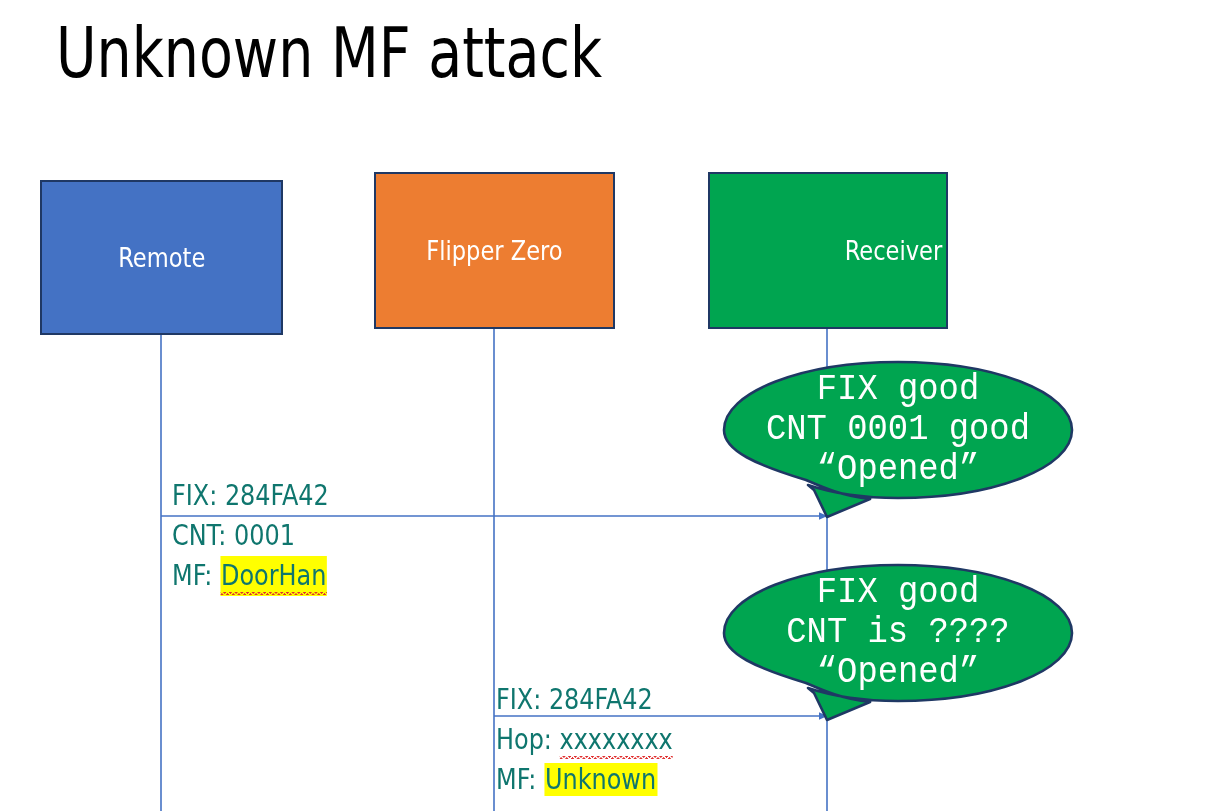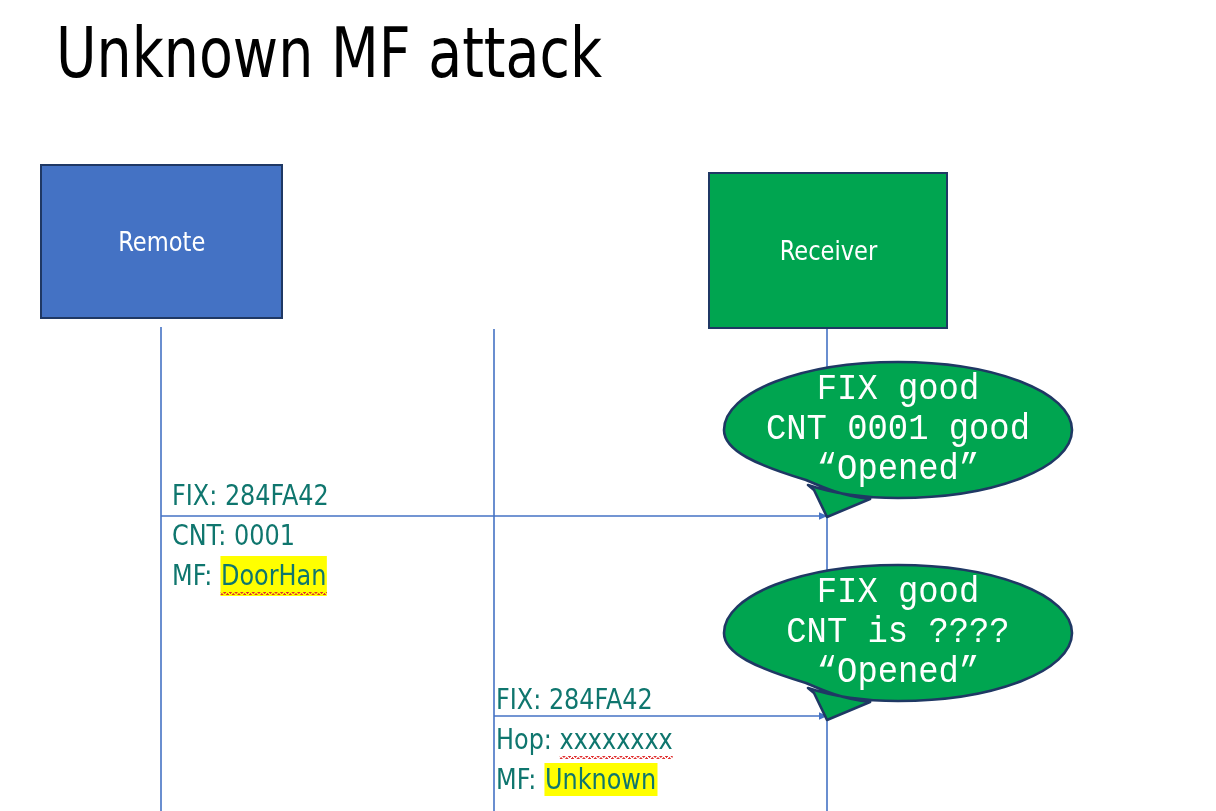--- a/index.html
+++ b/index.html
@@ -67,23 +67,23 @@
     font-weight: 400;
     font-family: "DejaVu Sans Condensed", "Liberation Sans", sans-serif;
     font-stretch: condensed;
   }
   .actor-label {
     transform: scaleX(0.93);
     transform-origin: center;
     white-space: nowrap;
   }
 
-  #box-remote  { left: 40px;  top: 164px; width: 243px; height: 155px; }
+  #box-remote  { left: 40px;  top: 180px; width: 243px; height: 155px; }
   #box-flipper { left: 374px; top: 172px; width: 241px; height: 157px; }
-  #box-receiver{ left: 708px; top: 172px; width: 240px; height: 157px; }
+  #box-receiver{ left: 708px; top: 172px; width: 240px; height: 157px; justify-content: flex-end; }
 
   
   .bubble {
     position: absolute;
     pointer-events: none;
   }
   .bubble svg { display: block; overflow: visible; }
   .bubble-text {
     position: absolute;
     left: 0;
@@ -159,20 +159,23 @@
     <line x1="827" y1="329" x2="827" y2="811" stroke="#4472C4" stroke-width="1.6"></line>
 
     <line x1="161" y1="516" x2="827" y2="516" stroke="#4472C4" stroke-width="1.6" marker-end="url(#arrowhead)"></line>
     <line x1="494" y1="716" x2="827" y2="716" stroke="#4472C4" stroke-width="1.6" marker-end="url(#arrowhead)"></line>
   </svg>
 
   <div class="actor-box" id="box-remote" style="background:#4472C4">
     <span class="actor-label">Remote</span>
   </div>
 
+  <div class="actor-box" id="box-flipper" style="background:#ED7D31">
+    <span class="actor-label">Flipper Zero</span>
+  </div>
 
   <div class="actor-box" id="box-receiver" style="background:#00A550">
     <span class="actor-label">Receiver</span>
   </div>
 
   <div class="bubble" id="bubble-1">
     <svg width="352" height="162" viewBox="0 0 352 162">
       <path d="M 176 2
                C 272 2 350 32 350 70
                C 350 108 272 138 176 138

